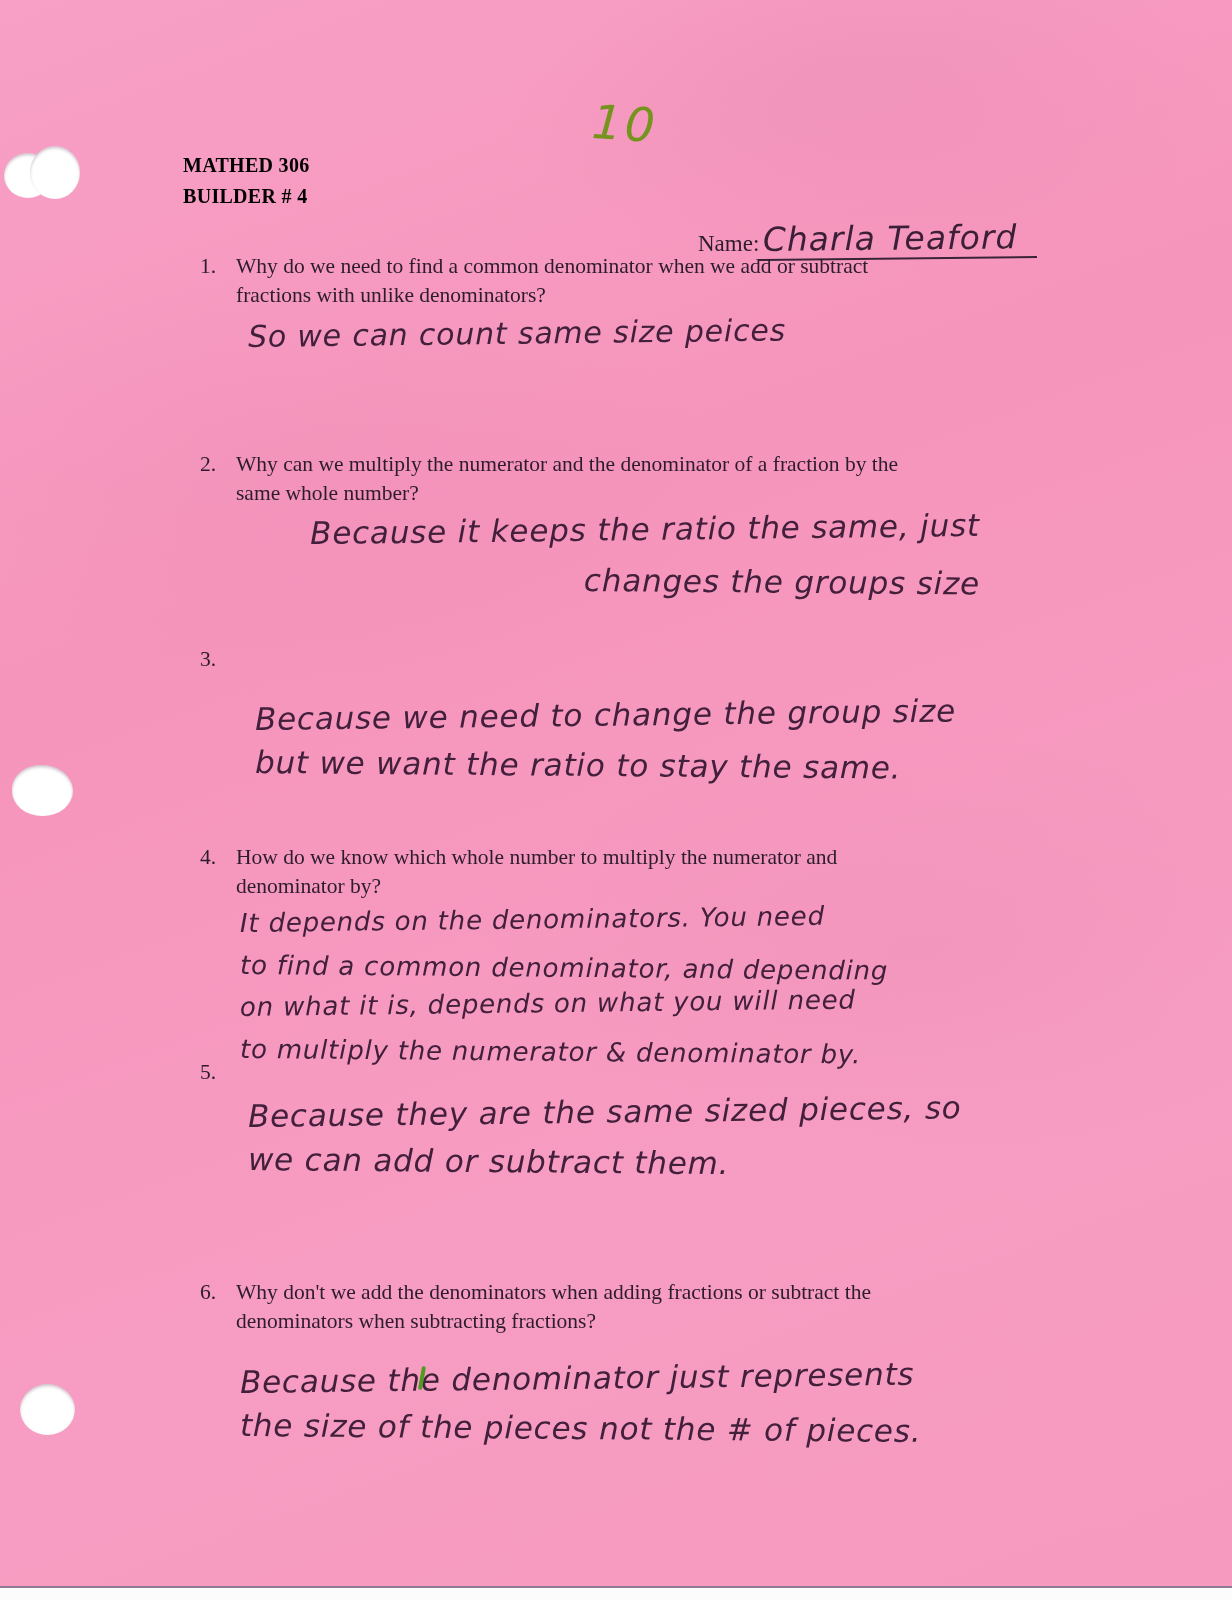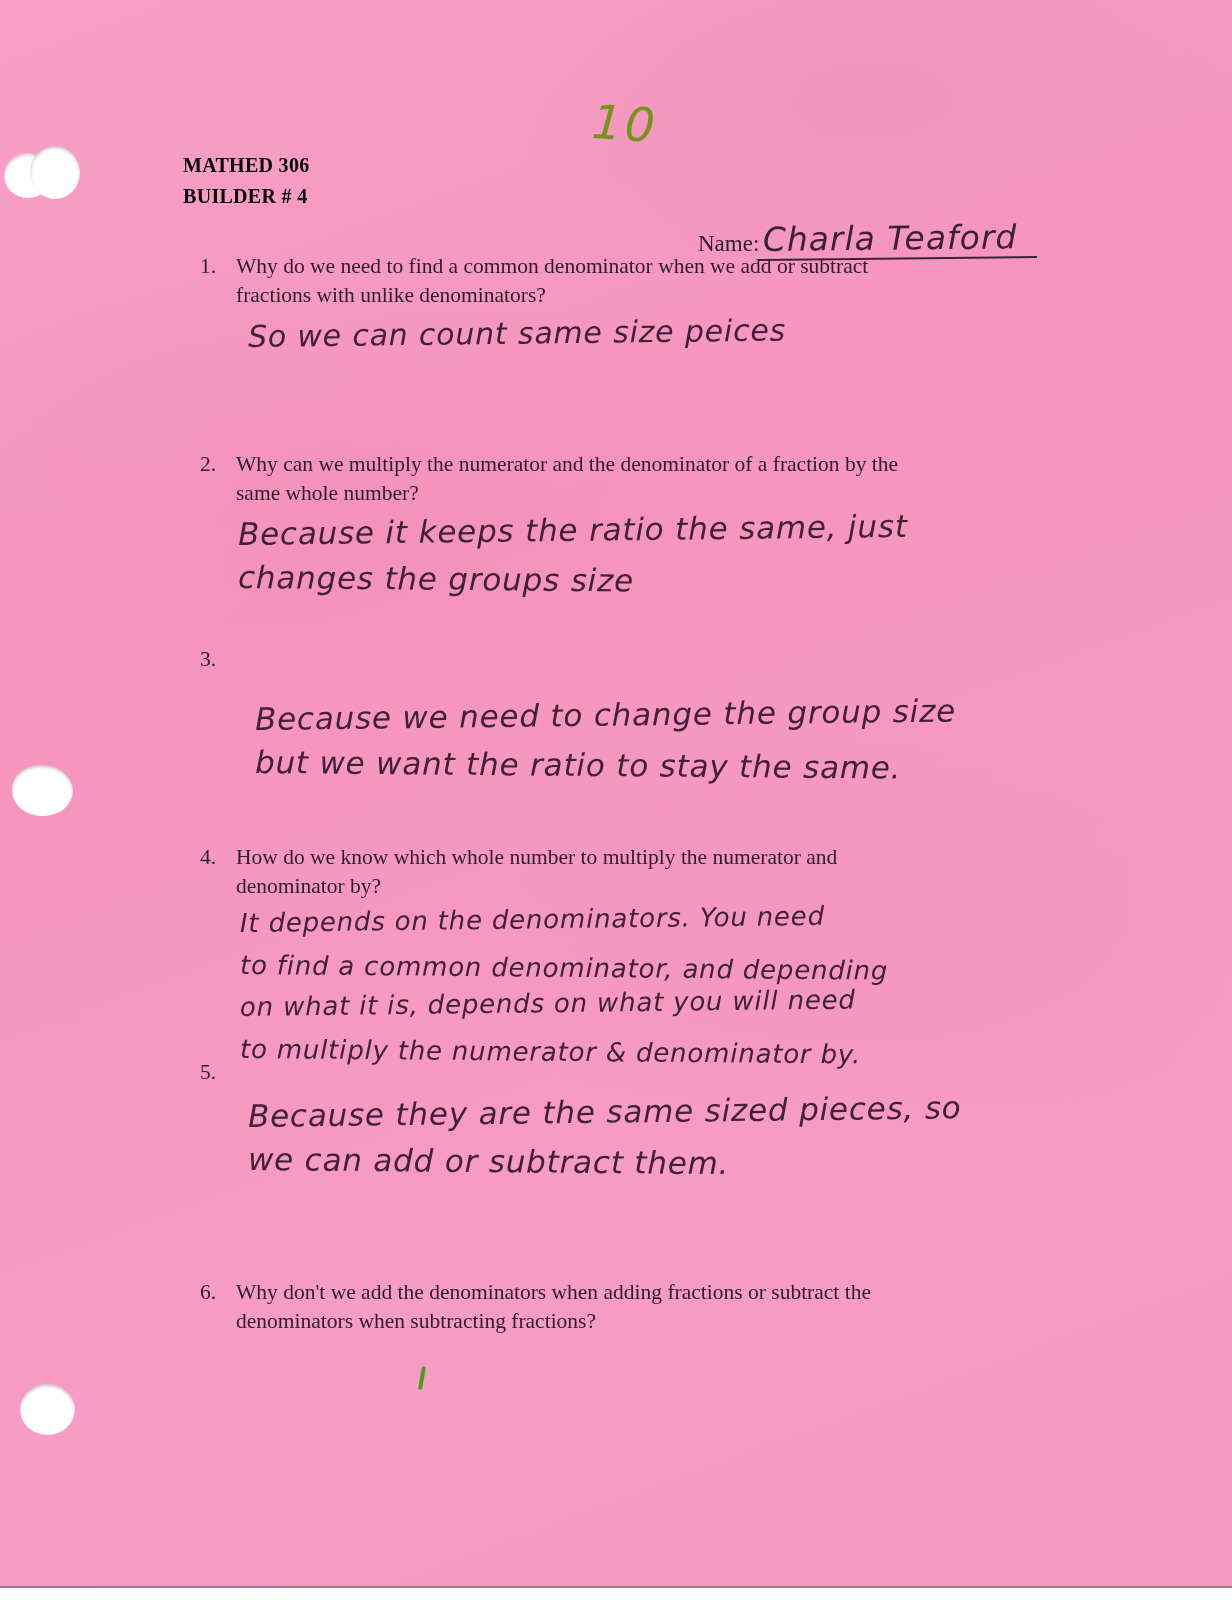--- a/index.html
+++ b/index.html
@@ -104,21 +104,21 @@
     <div class="line">So we can count same size peices</div>
   </div>
 </div>
 
 <div class="q" style="top:450px;">
   <div class="qtext">
     <span class="qnum">2.</span>
     <span class="qbody">Why can we multiply the numerator and the denominator of a fraction by the
 same whole number?</span>
   </div>
-  <div class="hand" style="margin:6px 0 16px 38px;">
+  <div class="hand" style="margin:6px 0 16px 38px;text-align:right;">
     <div class="line">Because it keeps the ratio the same, just</div>
     <div class="line">changes the groups size</div>
   </div>
 </div>
 
 <div class="q" style="top:645px;">
   <div class="qtext">
     <span class="qnum">3.</span>
   </div>
   <div class="hand" style="margin:24px 0 0 55px;">
@@ -150,17 +150,21 @@
     <div class="line">we can add or subtract them.</div>
   </div>
 </div>
 
 <div class="q" style="top:1278px;">
   <div class="qtext">
     <span class="qnum">6.</span>
     <span class="qbody">Why don't we add the denominators when adding fractions or subtract the
 denominators when subtracting fractions?</span>
   </div>
+  <div class="hand" style="margin:26px 0 0 40px;">
+    <div class="line">Because the denominator just represents</div>
+    <div class="line">the size of the pieces not the # of pieces.</div>
+  </div>
 </div>
 
 <div class="check"></div>
 
 <div class="scan-edge"></div>
 
 </body></html>

